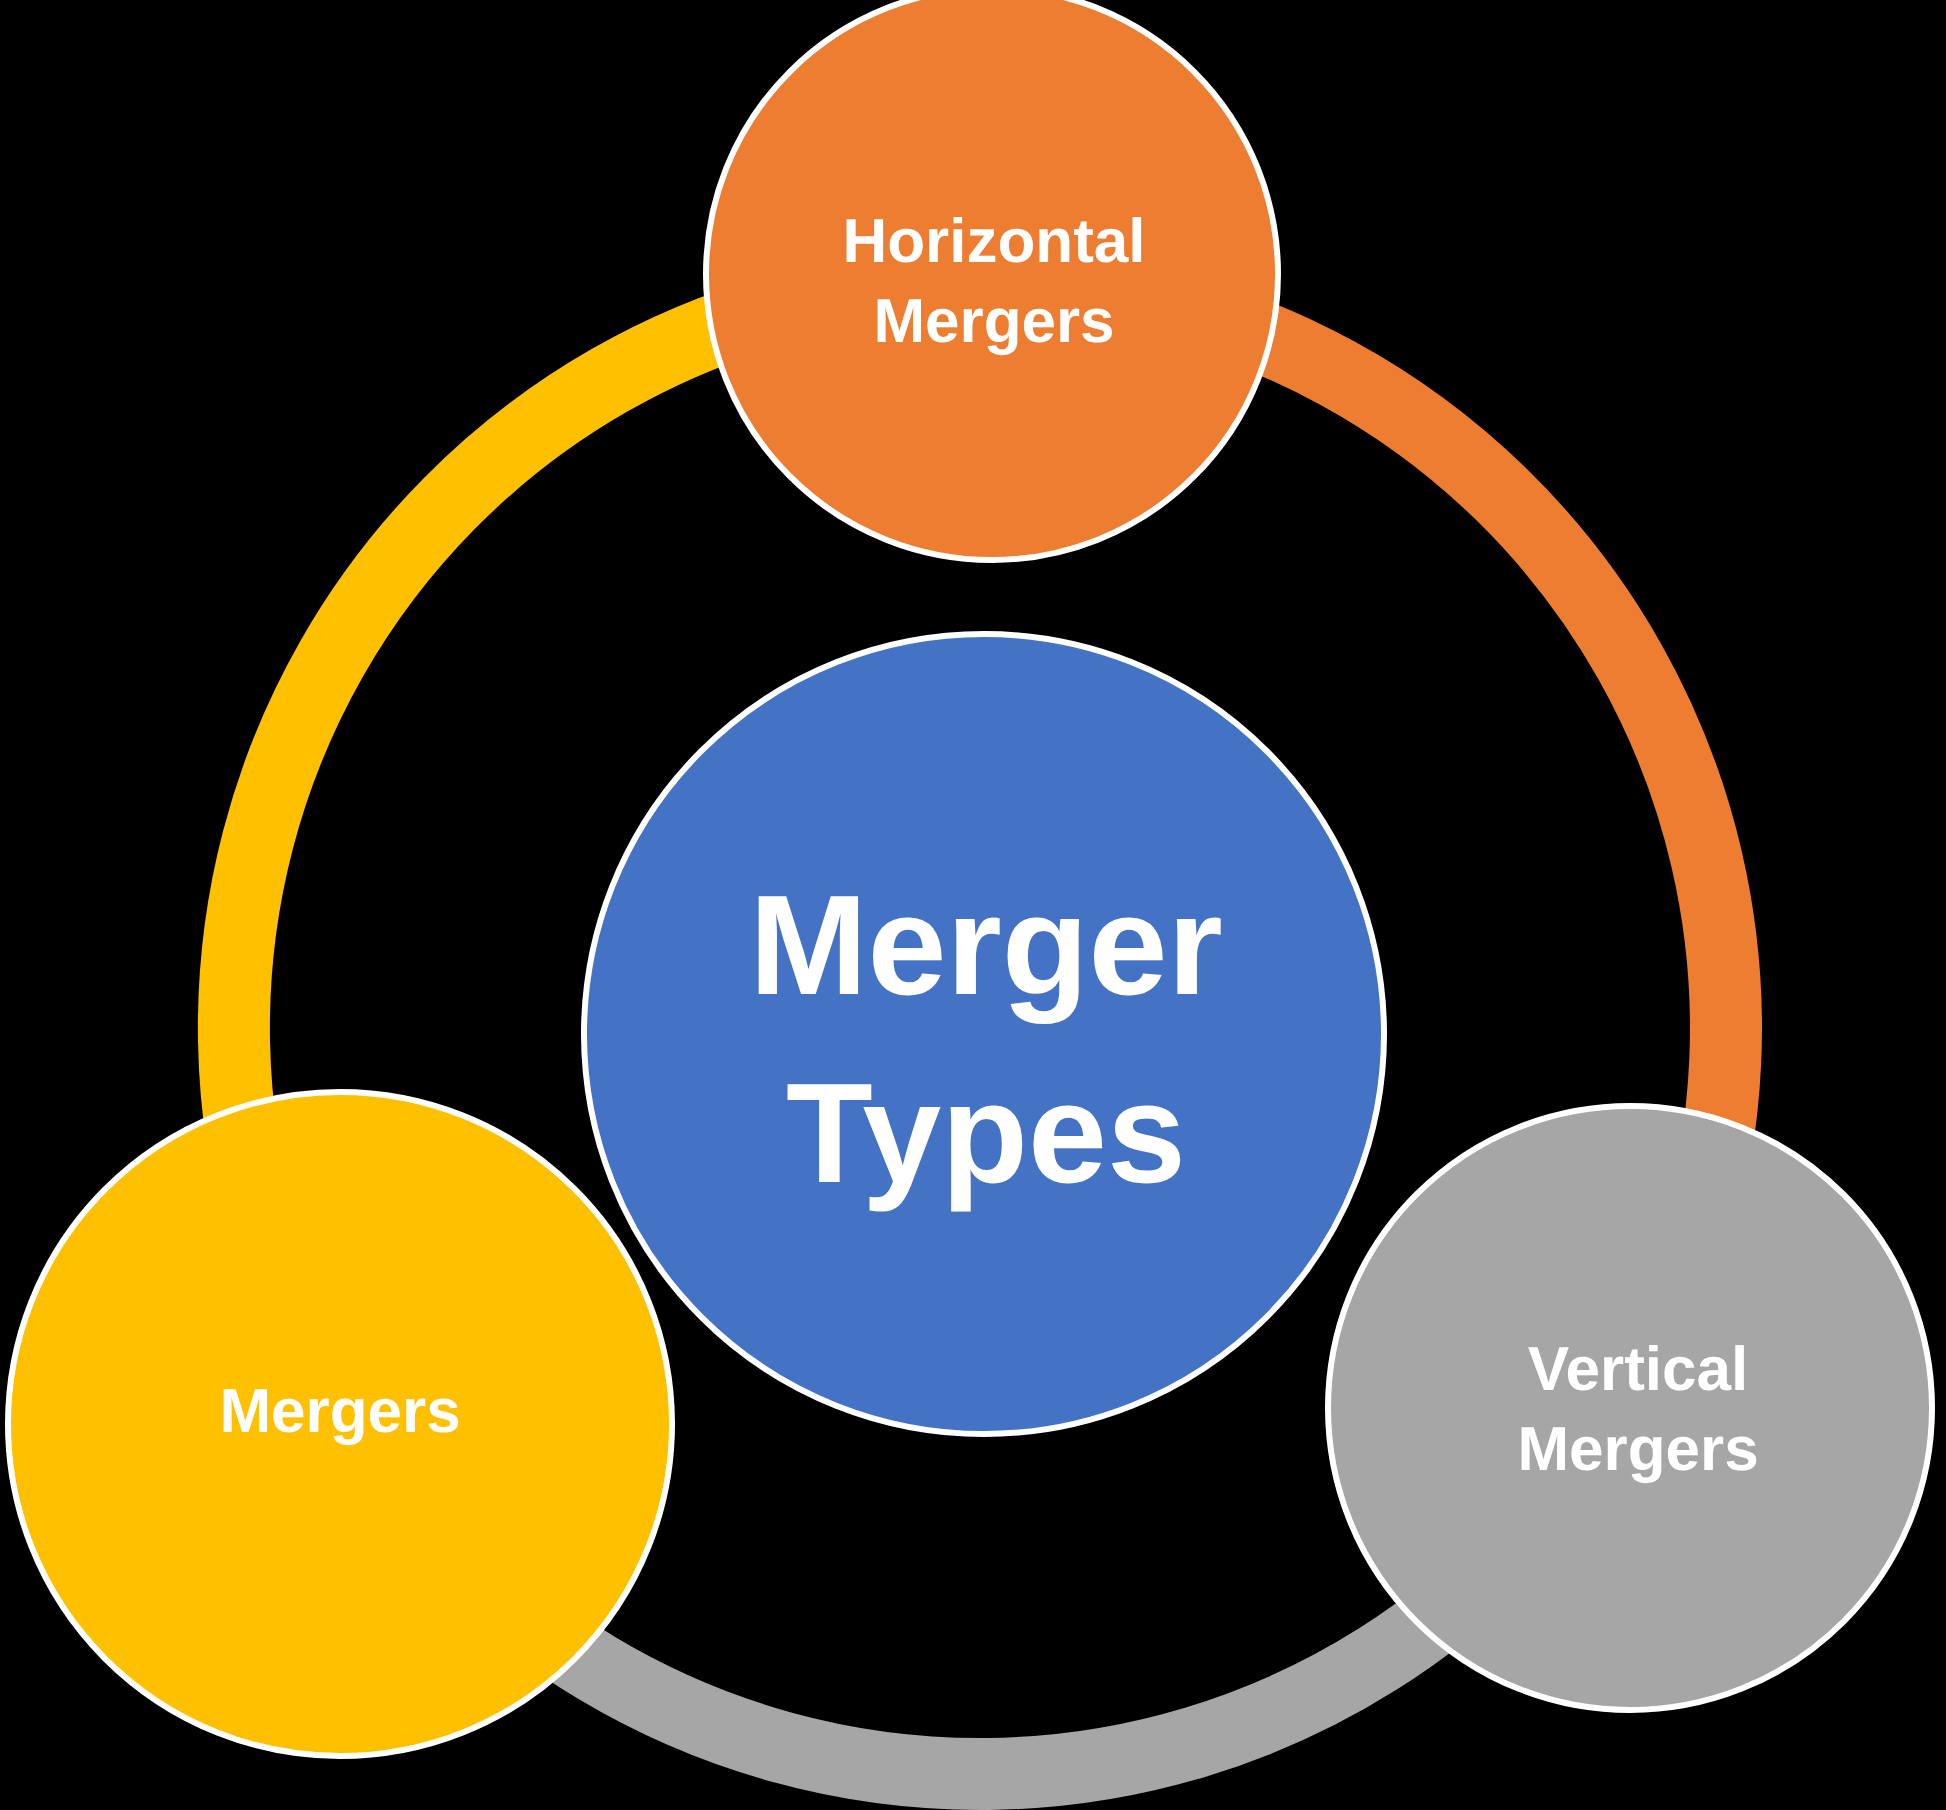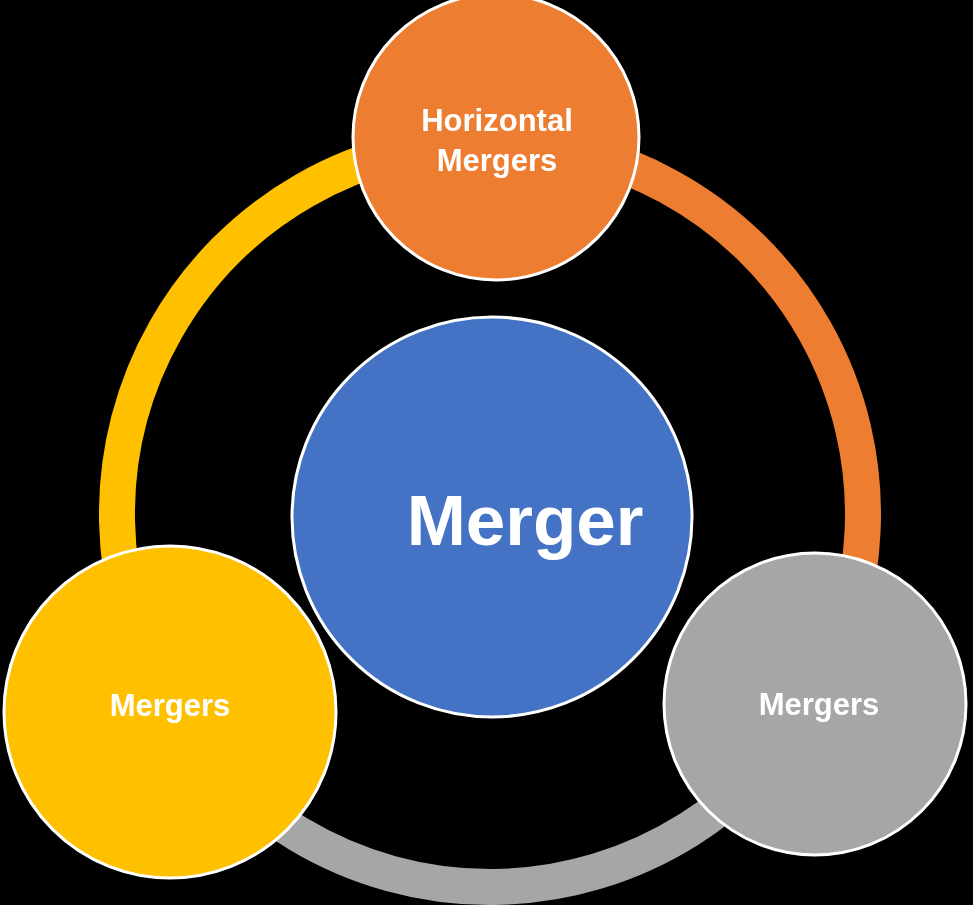--- a/index.html
+++ b/index.html
@@ -38,21 +38,20 @@
     font-weight: bold;
     white-space: nowrap;
   }
   .satellite-label {
     font-size: 31px;
     line-height: 40px;
   }
   .center-label {
     font-size: 71px;
     line-height: 94px;
-    margin-left: 32px;
   }
   .label-horizontal   { left: 497px; top: 141px; }
   .label-center       { left: 493px; top: 521px; }
   .label-conglomerate { left: 170px; top: 706px; }
   .label-vertical     { left: 819px; top: 705px; }
 </style>
 </head>
 <body>
 
 <div class="stage">
@@ -69,23 +68,25 @@
     <circle class="node-circle" cx="815" cy="704" r="151" fill="#A6A6A6"></circle>
   </svg>
 
   <div class="label satellite-label label-horizontal">
     <div>Horizontal</div>
     <div>Mergers</div>
   </div>
 
   <div class="label center-label label-center">
     <div>Merger</div>
+    <div>Types</div>
   </div>
 
   <div class="label satellite-label label-conglomerate">
     <div>Mergers</div>
   </div>
 
   <div class="label satellite-label label-vertical">
+    <div>Vertical</div>
     <div>Mergers</div>
   </div>
 
 </div>
 
 </body></html>

